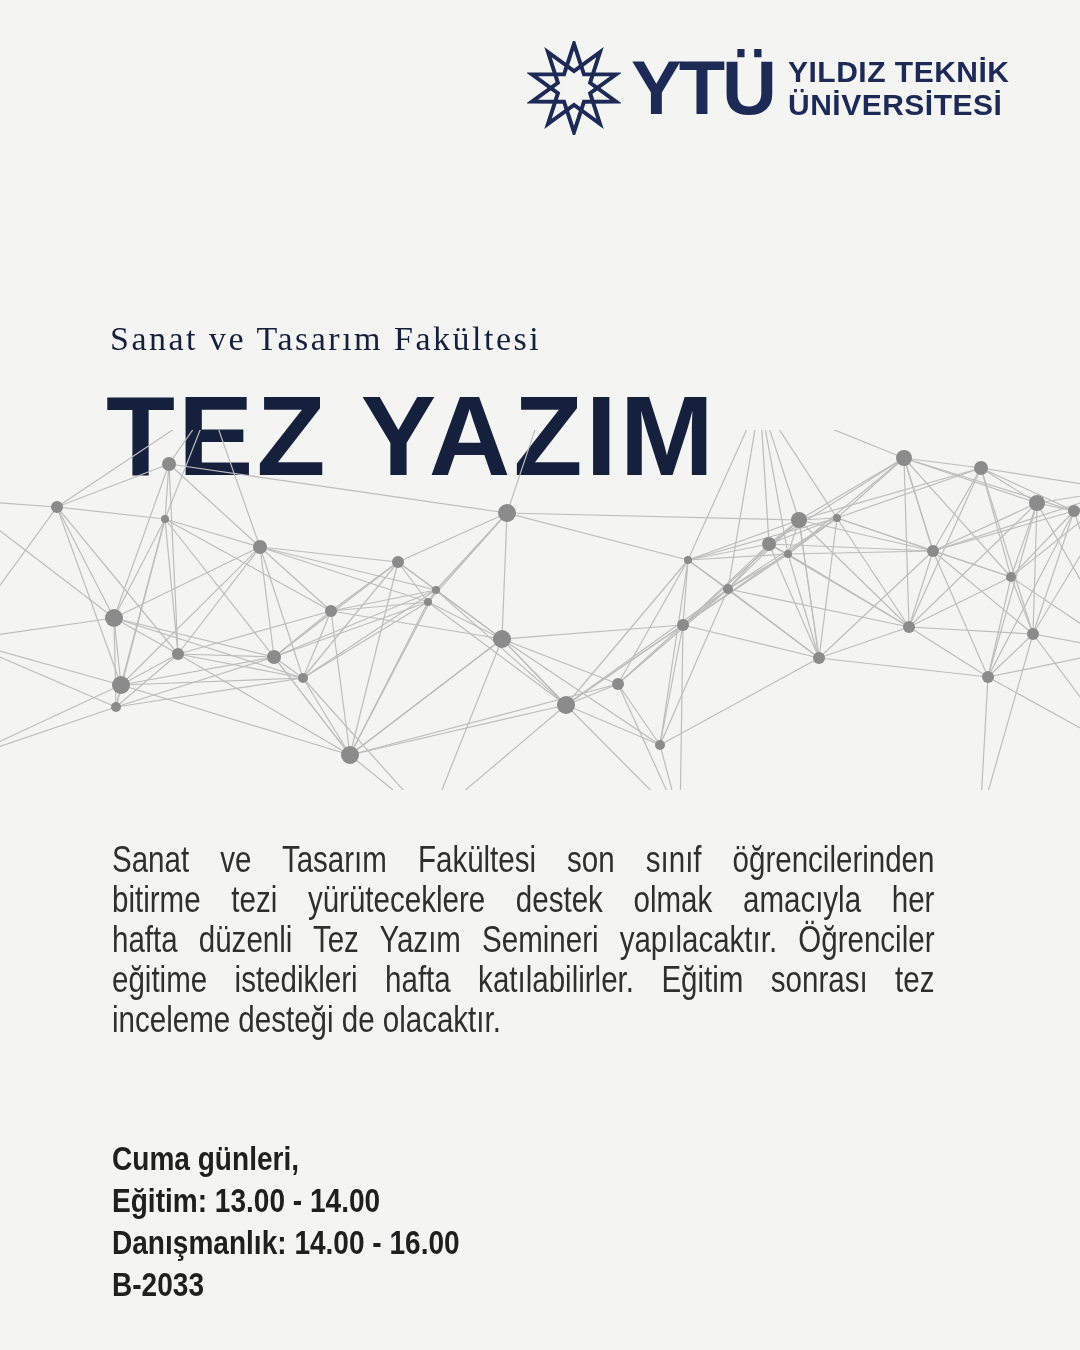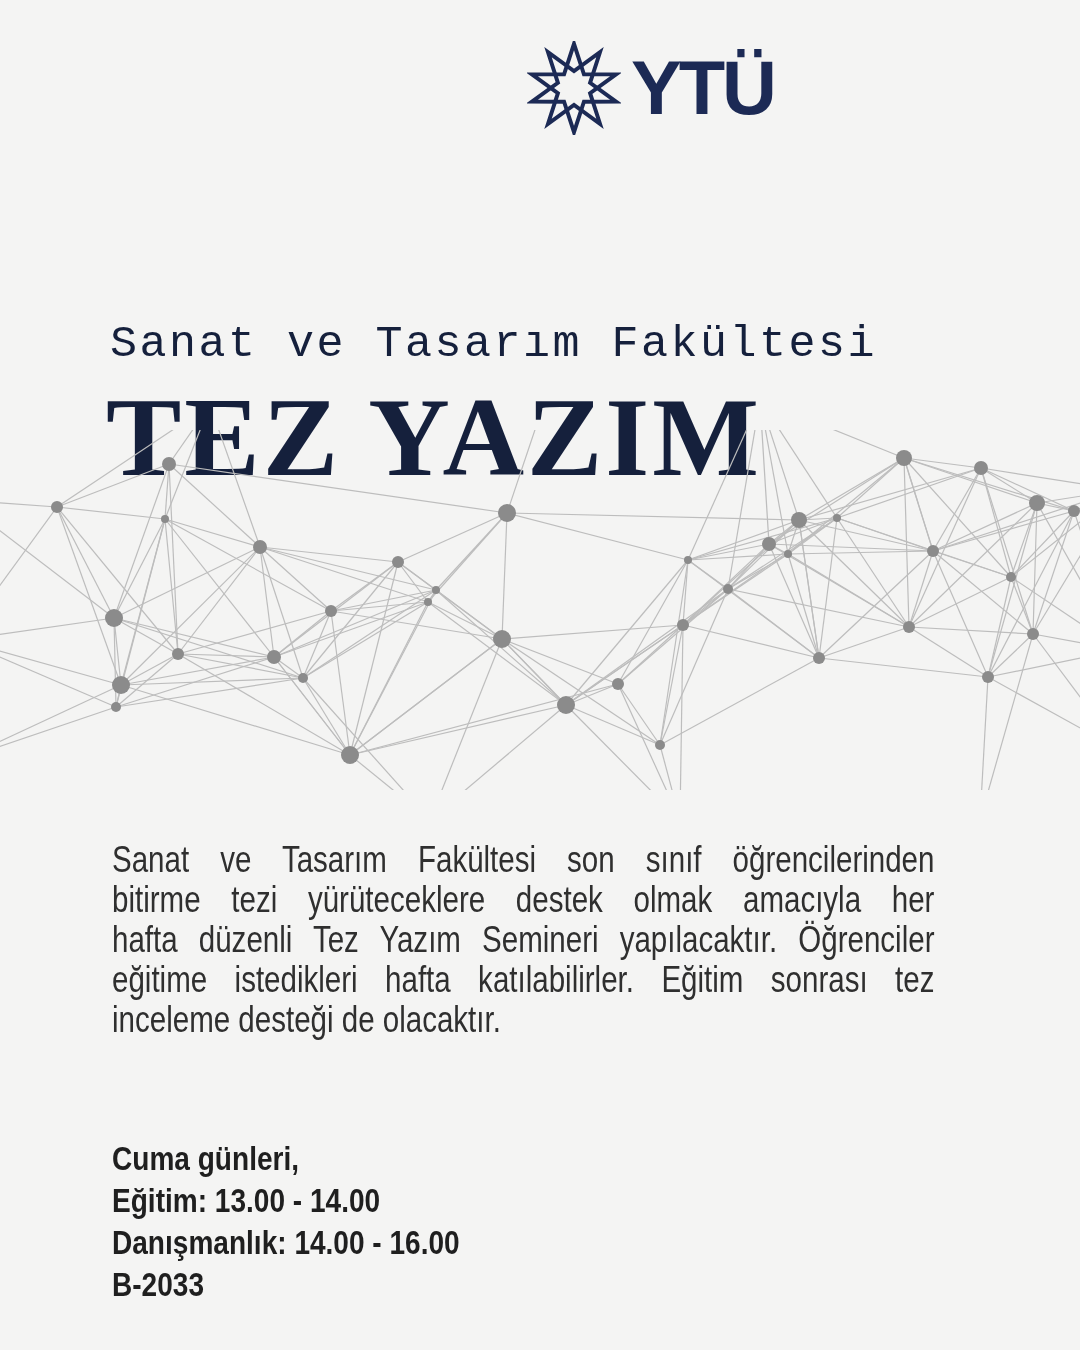--- a/index.html
+++ b/index.html
@@ -21,27 +21,27 @@
   }
   .logo-name{margin-left:14px;display:flex;flex-direction:column;justify-content:center;}
   .logo-name div{
     font-size:30px;font-weight:bold;color:var(--navy_logo,#1c2a55);
     letter-spacing:0.5px;line-height:33px;white-space:nowrap;
   }
 
   
   .faculty{
     position:absolute;left:110px;top:322px;z-index:1;
-    font-family:Liberation Mono, monospace;font-size:45px;line-height:1;
+    font-family:Liberation Serif, serif;font-size:34px;line-height:1;
     letter-spacing:2.5px;color:var(--navy_title,#15203c);white-space:nowrap;
   }
   .title{
     position:absolute;left:106px;top:373px;z-index:2;
     font-size:113px;line-height:127px;font-weight:bold;
-    letter-spacing:3px;color:var(--navy_title,#15203c);white-space:nowrap;font-family:Liberation Serif, serif;
+    letter-spacing:3px;color:var(--navy_title,#15203c);white-space:nowrap;
   }
 
   
   .network{position:absolute;left:0;top:430px;width:1080px;height:360px;z-index:3;pointer-events:none;}
 
   
   .event-date{
     position:absolute;left:110px;top:788px;z-index:4;
     font-family:"Liberation Serif",serif;font-size:58px;line-height:1;
     letter-spacing:9px;color:var(--red,#cb2f1c);white-space:nowrap;
@@ -66,20 +66,24 @@
 <body>
 
 <div class="poster">
 
   <div class="logo">
     <svg class="logo-star" viewBox="0 0 100 100" aria-hidden="true">
       <polygon points="50,3 60.58,35.44 94.70,35.48 67.12,55.56 77.63,88.02 50,68 22.37,88.02 32.88,55.56 5.30,35.48 39.42,35.44"></polygon>
       <polygon points="77.63,11.98 67.12,44.44 94.70,64.52 60.58,64.56 50,97 39.42,64.56 5.30,64.52 32.88,44.44 22.37,11.98 50,32"></polygon>
     </svg>
     <div class="logo-acronym">YTÜ</div>
+    <div class="logo-name">
+      <div>YILDIZ TEKNİK</div>
+      <div>ÜNİVERSİTESİ</div>
+    </div>
   </div>
 
   <div class="faculty">Sanat ve Tasarım Fakültesi</div>
 
   <div class="title">
     <div>TEZ YAZIM</div>
   </div>
 
   <svg class="network" viewBox="0 0 1080 360" aria-hidden="true">
       <line x1="169" y1="34" x2="57" y2="77" stroke="#bdbdbd" stroke-width="1.2"></line>

